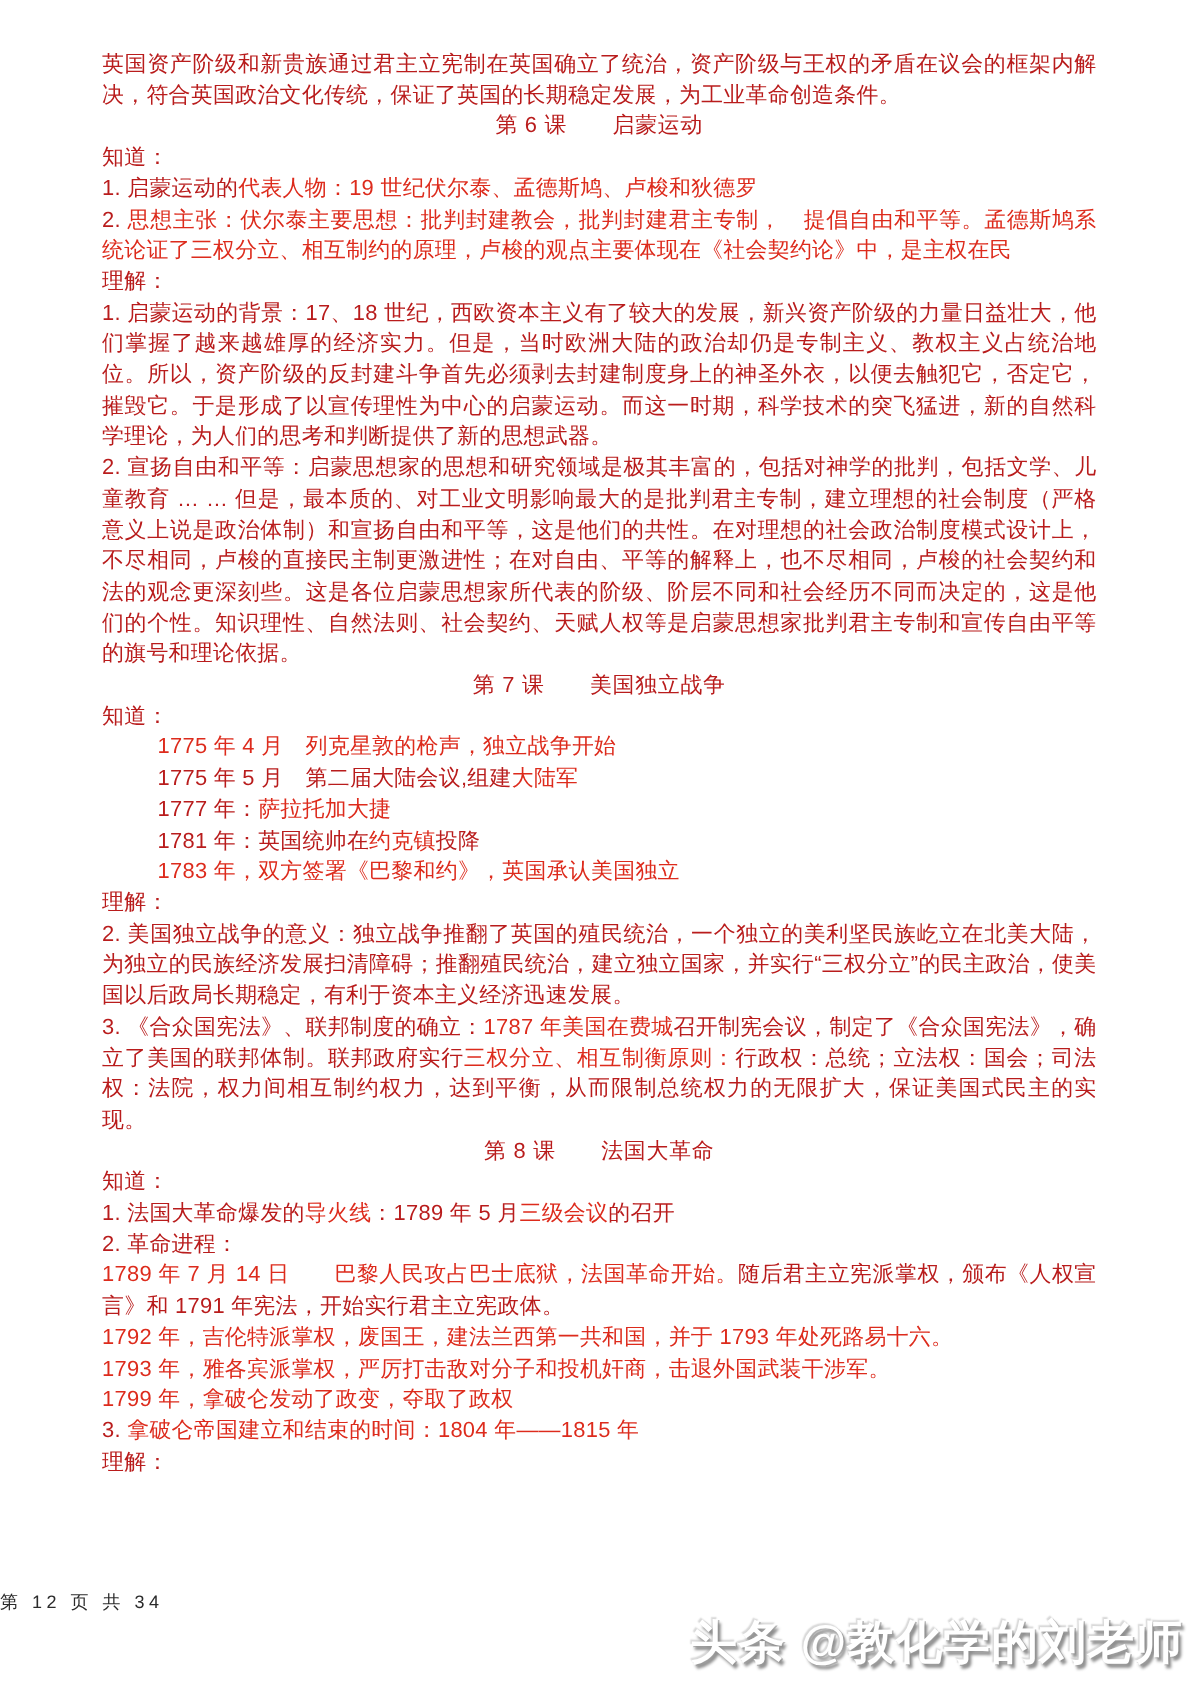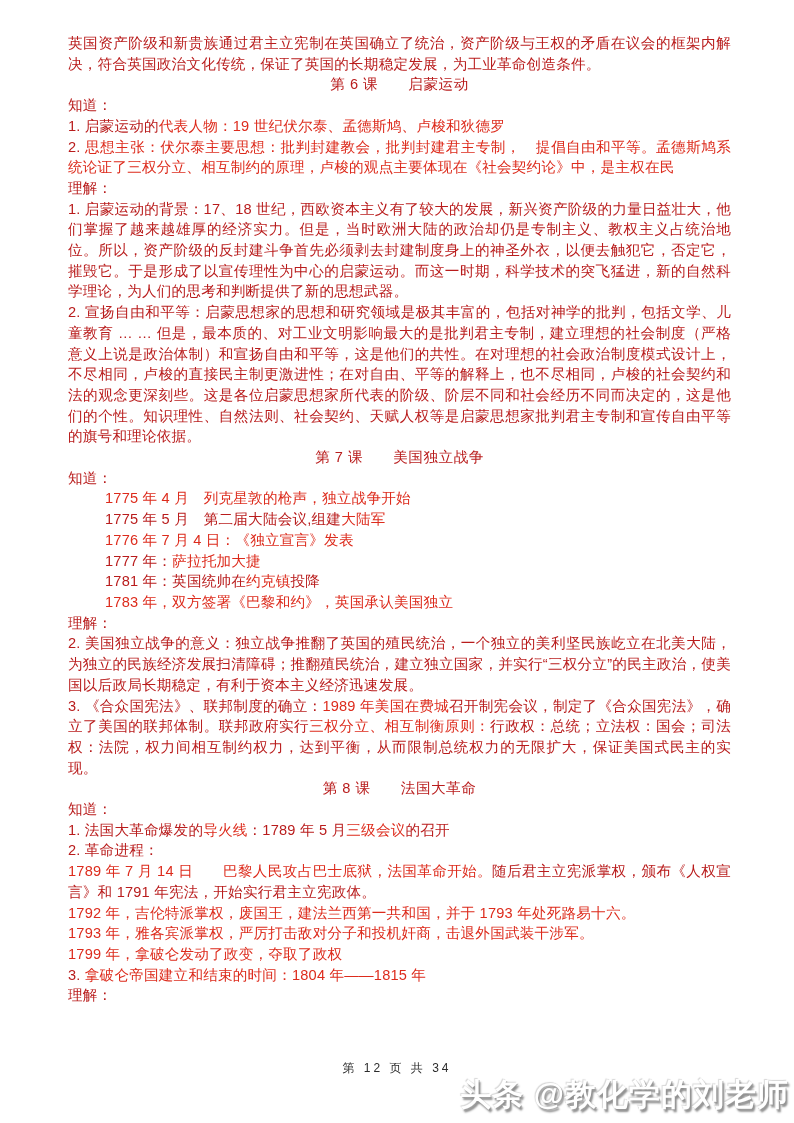--- a/index.html
+++ b/index.html
@@ -31,21 +31,20 @@
     letter-spacing: 0.5px;
   }
   .line.indent { padding-left: 37px; }
   .seg-k { color: #b91c1c; }
   .seg-r { color: #dd2b1c; }
   .page-footer {
     position: absolute;
     top: 1060px;
     left: 0;
     width: 100%;
-    text-align: center;
     font-size: 12px;
     color: #2b2b2b;
     letter-spacing: 3px;
   }
   .watermark {
     position: absolute;
     top: 1074px;
     right: 5px;
     font-size: 31px;
     font-weight: bold;
@@ -64,27 +63,26 @@
     <div class="line p"><span class="seg-k">知道：</span></div>
     <div class="line p"><span class="seg-k">1. 启蒙运动的</span><span class="seg-r">代表人物：19 世纪伏尔泰、孟德斯鸠、卢梭和狄德罗</span></div>
     <div class="line p"><span class="seg-k">2. </span><span class="seg-r">思想主张：伏尔泰主要思想：批判封建教会，批判封建君主专制，　提倡自由和平等。孟德斯鸠系统论证了三权分立、相互制约的原理，卢梭的观点主要体现在《社会契约论》中，是主权在民</span></div>
     <div class="line p"><span class="seg-k">理解：</span></div>
     <div class="line p"><span class="seg-k">1. 启蒙运动的背景：17、18 世纪，西欧资本主义有了较大的发展，新兴资产阶级的力量日益壮大，他们掌握了越来越雄厚的经济实力。但是，当时欧洲大陆的政治却仍是专制主义、教权主义占统治地位。所以，资产阶级的反封建斗争首先必须剥去封建制度身上的神圣外衣，以便去触犯它，否定它，摧毁它。于是形成了以宣传理性为中心的启蒙运动。而这一时期，科学技术的突飞猛进，新的自然科学理论，为人们的思考和判断提供了新的思想武器。</span></div>
     <div class="line p"><span class="seg-k">2. 宣扬自由和平等：启蒙思想家的思想和研究领域是极其丰富的，包括对神学的批判，包括文学、儿童教育 … … 但是，最本质的、对工业文明影响最大的是批判君主专制，建立理想的社会制度（严格意义上说是政治体制）和宣扬自由和平等，这是他们的共性。在对理想的社会政治制度模式设计上，不尽相同，卢梭的直接民主制更激进性；在对自由、平等的解释上，也不尽相同，卢梭的社会契约和法的观念更深刻些。这是各位启蒙思想家所代表的阶级、阶层不同和社会经历不同而决定的，这是他们的个性。知识理性、自然法则、社会契约、天赋人权等是启蒙思想家批判君主专制和宣传自由平等的旗号和理论依据。</span></div>
     <div class="line h"><span class="seg-k">第 7 课　　美国独立战争</span></div>
     <div class="line p"><span class="seg-k">知道：</span></div>
     <div class="line p indent"><span class="seg-r">1775 年 4 月　列克星敦的枪声，独立战争开始</span></div>
     <div class="line p indent"><span class="seg-k">1775 年 5 月　第二届大陆会议,组建</span><span class="seg-r">大陆军</span></div>
-    <div class="line p indent"><span class="seg-r">1776 年 7 月 4 日：《独立宣言》发表</span></div>
     <div class="line p indent"><span class="seg-k">1777 年：</span><span class="seg-r">萨拉托加大捷</span></div>
     <div class="line p indent"><span class="seg-k">1781 年：英国统帅在</span><span class="seg-r">约克镇</span><span class="seg-k">投降</span></div>
     <div class="line p indent"><span class="seg-r">1783 年，双方签署《巴黎和约》，英国承认美国独立</span></div>
     <div class="line p"><span class="seg-k">理解：</span></div>
     <div class="line p"><span class="seg-k">2. 美国独立战争的意义：独立战争推翻了英国的殖民统治，一个独立的美利坚民族屹立在北美大陆，为独立的民族经济发展扫清障碍；推翻殖民统治，建立独立国家，并实行“三权分立”的民主政治，使美国以后政局长期稳定，有利于资本主义经济迅速发展。</span></div>
-    <div class="line p"><span class="seg-k">3. 《合众国宪法》、联邦制度的确立：</span><span class="seg-r">1989 年美国在费城</span><span class="seg-k">召开制宪会议，制定了《合众国宪法》，确立了美国的联邦体制。联邦政府实行</span><span class="seg-r">三权分立、相互制衡原则：</span><span class="seg-k">行政权：总统；立法权：国会；司法权：法院，权力间相互制约权力，达到平衡，从而限制总统权力的无限扩大，保证美国式民主的实现。</span></div>
+    <div class="line p"><span class="seg-k">3. 《合众国宪法》、联邦制度的确立：</span><span class="seg-r">1787 年美国在费城</span><span class="seg-k">召开制宪会议，制定了《合众国宪法》，确立了美国的联邦体制。联邦政府实行</span><span class="seg-r">三权分立、相互制衡原则：</span><span class="seg-k">行政权：总统；立法权：国会；司法权：法院，权力间相互制约权力，达到平衡，从而限制总统权力的无限扩大，保证美国式民主的实现。</span></div>
     <div class="line h"><span class="seg-k">第 8 课　　法国大革命</span></div>
     <div class="line p"><span class="seg-k">知道：</span></div>
     <div class="line p"><span class="seg-k">1. 法国大革命爆发的</span><span class="seg-r">导火线</span><span class="seg-k">：1789 年 5 月</span><span class="seg-r">三级会议</span><span class="seg-k">的召开</span></div>
     <div class="line p"><span class="seg-k">2. 革命进程：</span></div>
     <div class="line p"><span class="seg-r">1789 年 7 月 14 日　　巴黎人民攻占巴士底狱，法国革命开始。</span><span class="seg-k">随后君主立宪派掌权，颁布《人权宣言》和 1791 年宪法，开始实行君主立宪政体。</span></div>
     <div class="line p"><span class="seg-r">1792 年，吉伦特派掌权，废国王，建法兰西第一共和国，并于 1793 年处死路易十六。</span></div>
     <div class="line p"><span class="seg-r">1793 年，雅各宾派掌权，严厉打击敌对分子和投机奸商，击退外国武装干涉军。</span></div>
     <div class="line p"><span class="seg-r">1799 年，拿破仑发动了政变，夺取了政权</span></div>
     <div class="line p"><span class="seg-k">3. </span><span class="seg-r">拿破仑帝国建立和结束的时间：1804 年——1815 年</span></div>
     <div class="line p"><span class="seg-k">理解：</span></div>

